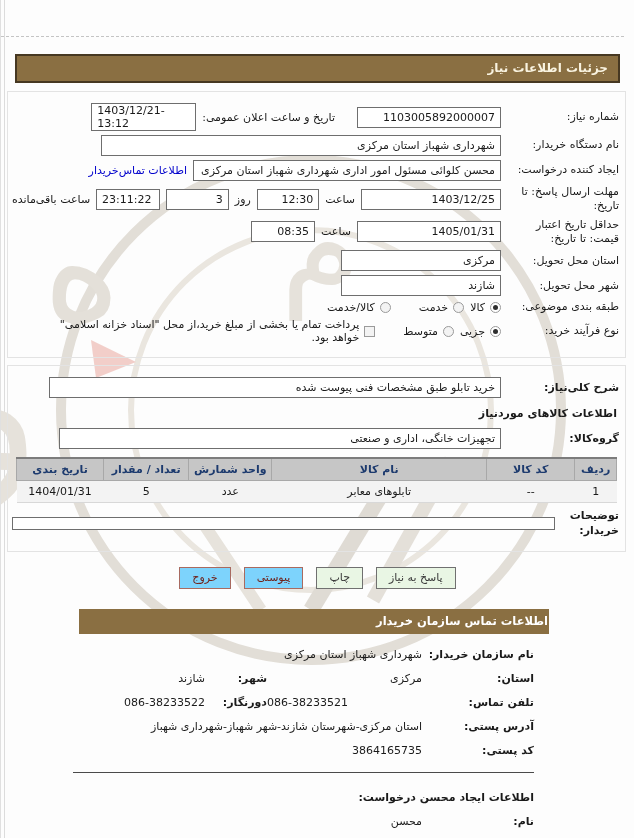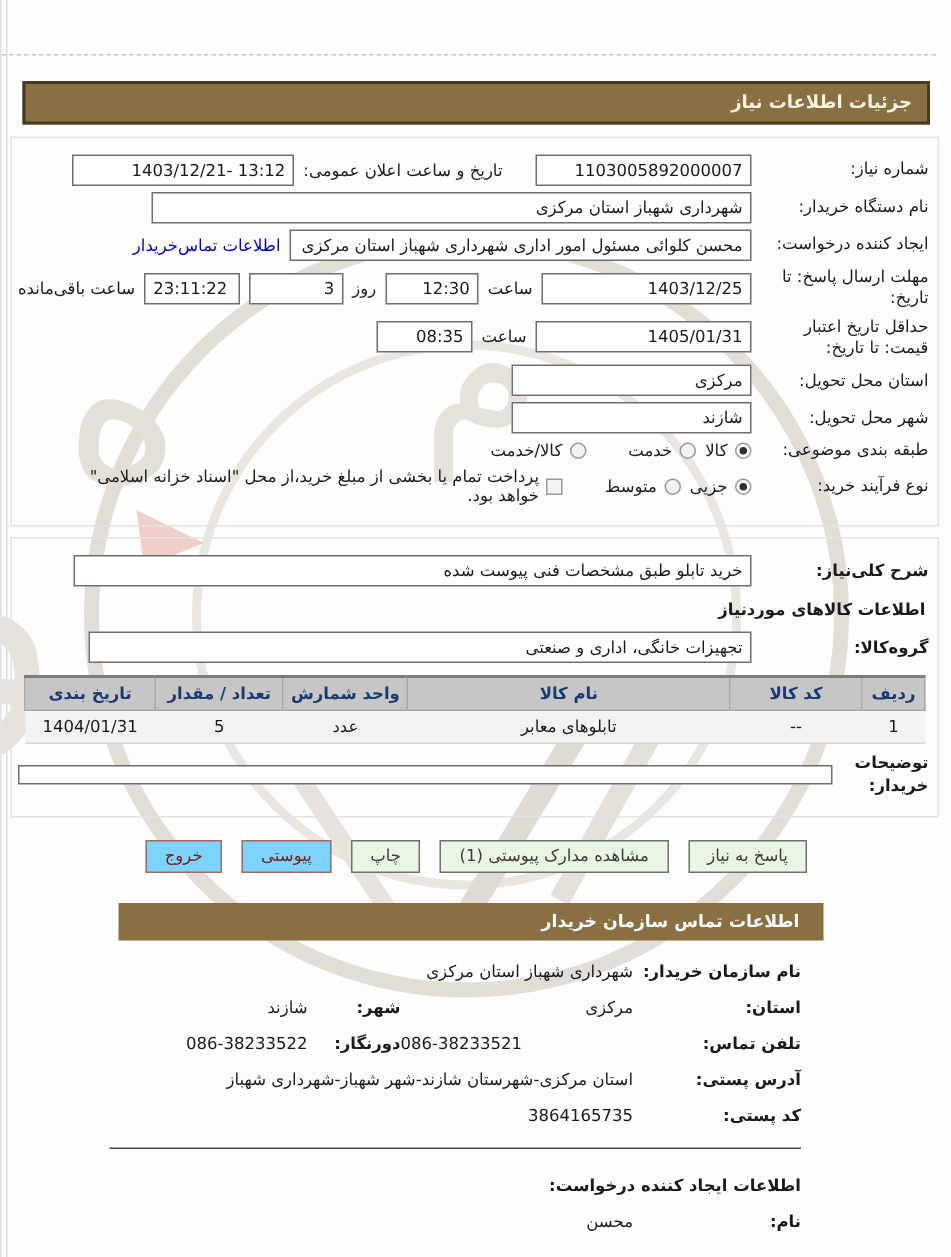--- a/index.html
+++ b/index.html
@@ -47,21 +47,21 @@
   .ibox {
     border: 1px solid #6e6e6e;
     background: #fff;
     min-height: 21px;
     display: flex;
     align-items: center;
     padding: 0 5px;
   }
   .thin { min-height: 13px; height: 13px; }
   .w66 { width: 66px; } .w64 { width: 64px; justify-content: flex-end; }
-  .w130 { width: 148px; justify-content: flex-end; }
+  .w130 { width: 105px; justify-content: flex-end; }
   .w160 { width: 160px; } .w160n { width: 144px; justify-content: flex-end; }
   .w275 { width: 308px; } .w400 { width: 400px; } .w450 { width: 452px; } .w440 { width: 442px; }
   .grow { flex: 1; }
   .sp14 { flex: 0 0 10px; }
   .ltr { direction: ltr; unicode-bidi: isolate; }
   .link { color: #0000cc; cursor: pointer; }
   .mini { white-space: nowrap; }
 
   .radio {
     display: inline-block; width: 11px; height: 11px;
@@ -95,21 +95,21 @@
   .btn {
     border: 1px solid #707070; padding: 3px 12px 4px; font-size: 11px;
     font-family: "DejaVu Sans", sans-serif; cursor: pointer; white-space: nowrap;
   }
   .btn.green { background: #e9f6e4; color: #3a3a3a; }
   .btn.pink  { background: #7dd3fc; border-color: #a86a60; color: #70221a; }
 
   .contact-bar {
     margin: 6px 85px 14px 78px;
     background: #8a6f42; color: #ffffff; font-weight: bold;
-    font-size: 11.5px; padding: 5px 16px 6px;
+    font-size: 11.5px; padding: 5px 1px 6px;
   }
   .contact { margin: 0 100px 0 60px; }
   .crow { display: flex; align-items: flex-start; margin: 11px 0; }
   .clabel { flex: 0 0 112px; font-weight: bold; }
   .cval150 { flex: 0 0 155px; }
   .clabel2 { flex: 0 0 62px; font-weight: bold; }
   .sep { border: none; border-top: 1px solid #4a4a4a; margin: 15px 0 16px 12px; }
   .creator-head { font-weight: bold; margin: 18px 0 4px; }
 </style>
 </head>
@@ -263,21 +263,20 @@
     </table>
 
     <div class="frow" style="margin-top:6px;">
       <span class="flabel bold" style="flex:0 0 58px;">توضیحات خریدار:</span>
       <span class="ibox thin grow"></span>
     </div>
   </div>
 
   <div class="btnrow">
     <button class="btn green">پاسخ به نیاز</button>
-    <button class="btn green">مشاهده مدارک پیوستی (1)</button>
     <button class="btn green">چاپ</button>
     <button class="btn pink">پیوستی</button>
     <button class="btn pink">خروج</button>
   </div>
 
   <div class="contact-bar">اطلاعات تماس سازمان خریدار</div>
 
   <div class="contact">
     <div class="crow">
       <span class="clabel">نام سازمان خریدار:</span>
@@ -299,21 +298,21 @@
       <span class="clabel">آدرس پستی:</span>
       <span>استان مرکزی-شهرستان شازند-شهر شهباز-شهرداری شهباز</span>
     </div>
     <div class="crow">
       <span class="clabel">کد پستی:</span>
       <span class="ltr">3864165735</span>
     </div>
 
     <hr class="sep">
 
-    <div class="creator-head">اطلاعات ایجاد کننده درخواست:</div>
+    <div class="creator-head">اطلاعات ایجاد محسن درخواست:</div>
 
     <div class="crow">
       <span class="clabel">نام:</span>
       <span>محسن</span>
     </div>
 
   </div>
 </div>
 
 </body></html>

